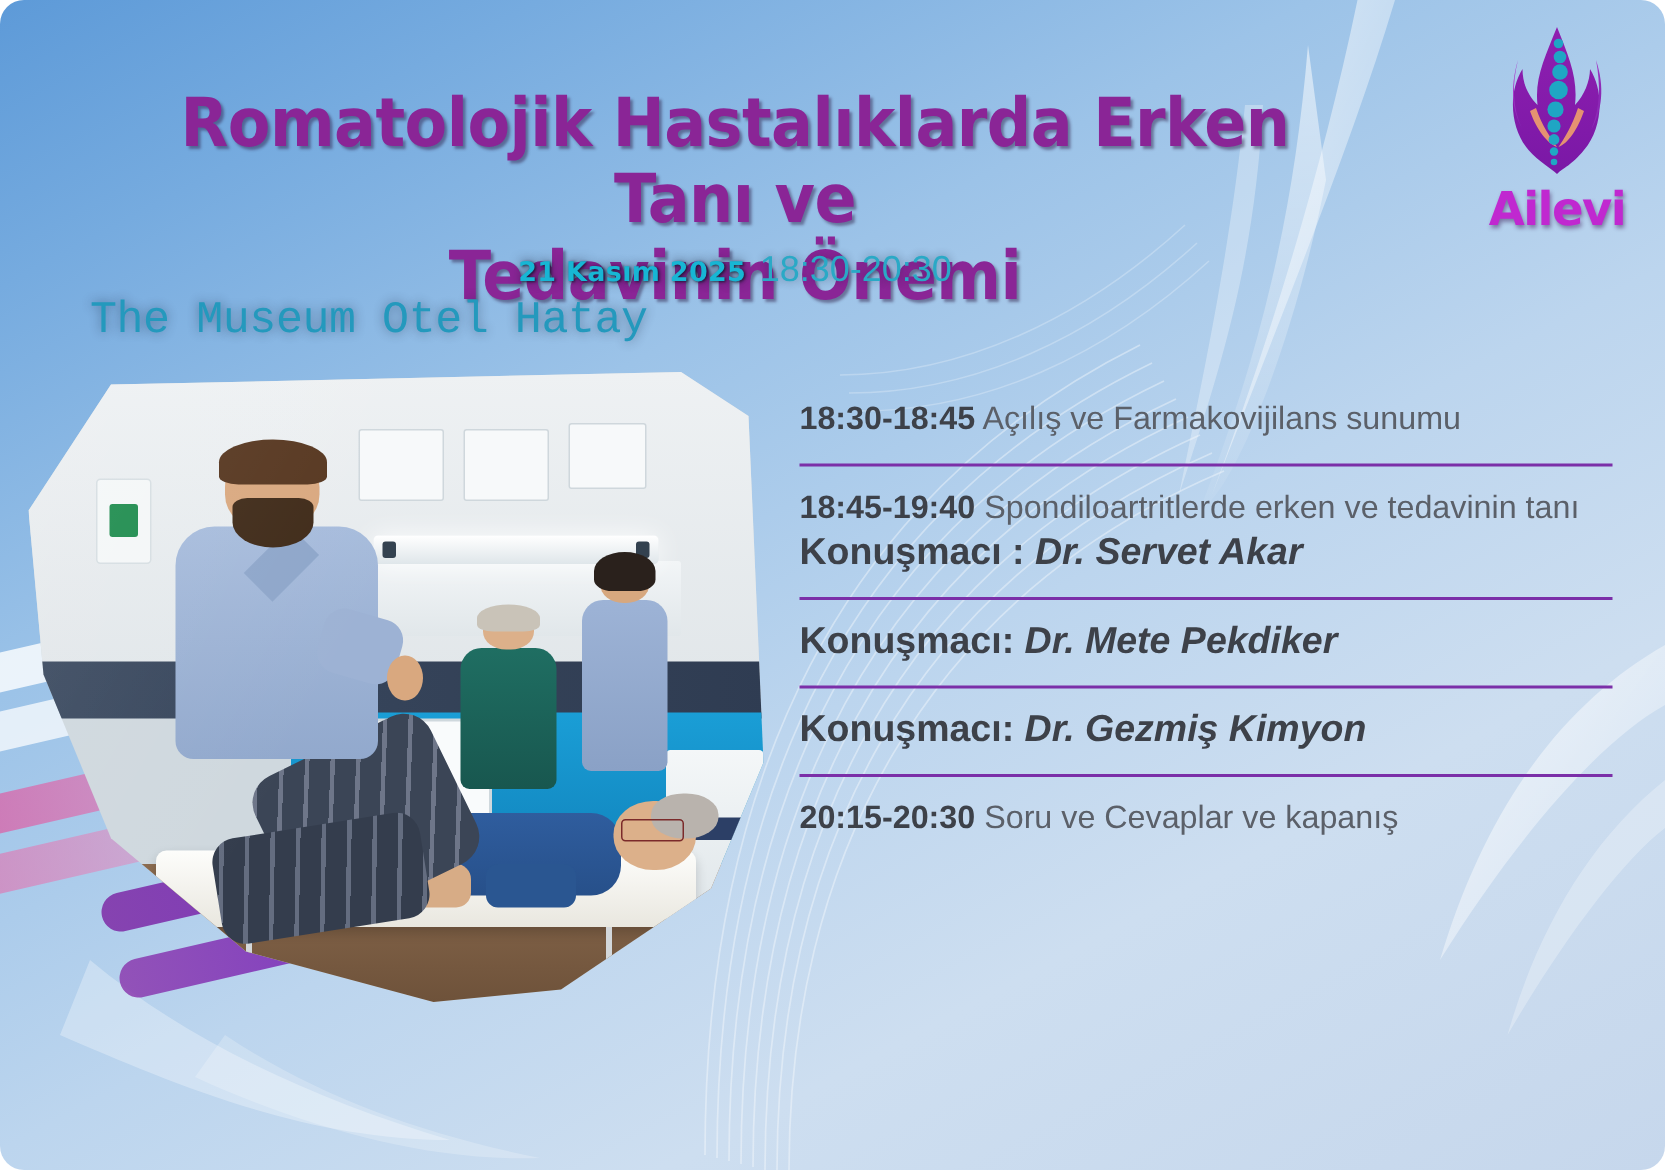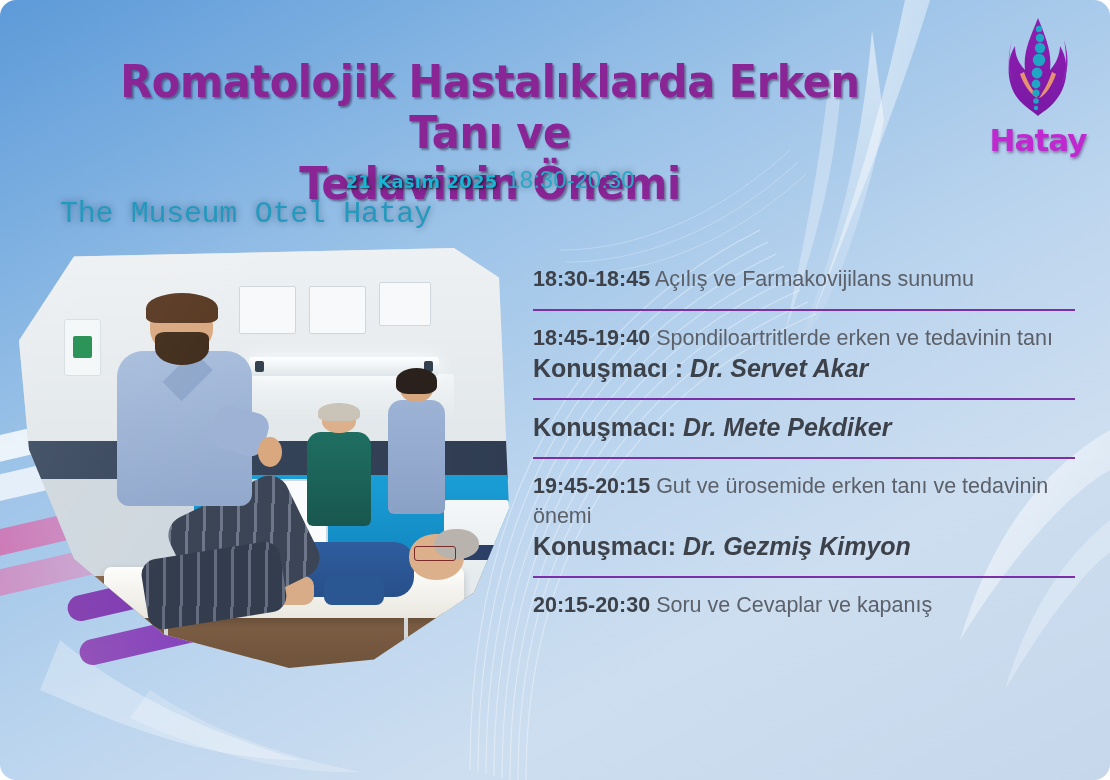--- a/index.html
+++ b/index.html
@@ -292,21 +292,21 @@
         <circle cx="58" cy="26" r="4.2"></circle>
         <circle cx="58" cy="36" r="5.2"></circle>
         <circle cx="57" cy="48" r="6.2"></circle>
         <circle cx="55" cy="61" r="5.4"></circle>
         <circle cx="54" cy="72" r="4.4"></circle>
         <circle cx="54" cy="81" r="3.6"></circle>
         <circle cx="54" cy="89" r="2.8"></circle>
         <circle cx="54" cy="96" r="2.2"></circle>
       </g>
     </svg>
-    <div class="logo-text">Hatay</div>
+    <div class="logo-text">Ailevi</div>
   </div>
 
   <div class="program">
 
     <div class="item">
       <div class="line"><span class="t">18:30-18:45</span> <span>Açılış ve Farmakovijilans sunumu</span></div>
     </div>
     <div class="rule"></div>
 
     <div class="item">
@@ -314,21 +314,20 @@
       <div class="spk"><span class="lbl">Konuşmacı :</span> <span class="nm">Dr. Servet Akar</span></div>
     </div>
     <div class="rule"></div>
 
     <div class="item">
       <div class="spk"><span class="lbl">Konuşmacı:</span> <span class="nm">Dr. Mete Pekdiker</span></div>
     </div>
     <div class="rule"></div>
 
     <div class="item">
-      <div class="line"><span class="t">19:45-20:15</span> <span>Gut ve ürosemide erken tanı ve tedavinin önemi</span></div>
       <div class="spk"><span class="lbl">Konuşmacı:</span> <span class="nm">Dr. Gezmiş Kimyon</span></div>
     </div>
     <div class="rule"></div>
 
     <div class="item">
       <div class="line"><span class="t">20:15-20:30</span> <span>Soru ve Cevaplar ve kapanış</span></div>
     </div>
 
   </div>
 

